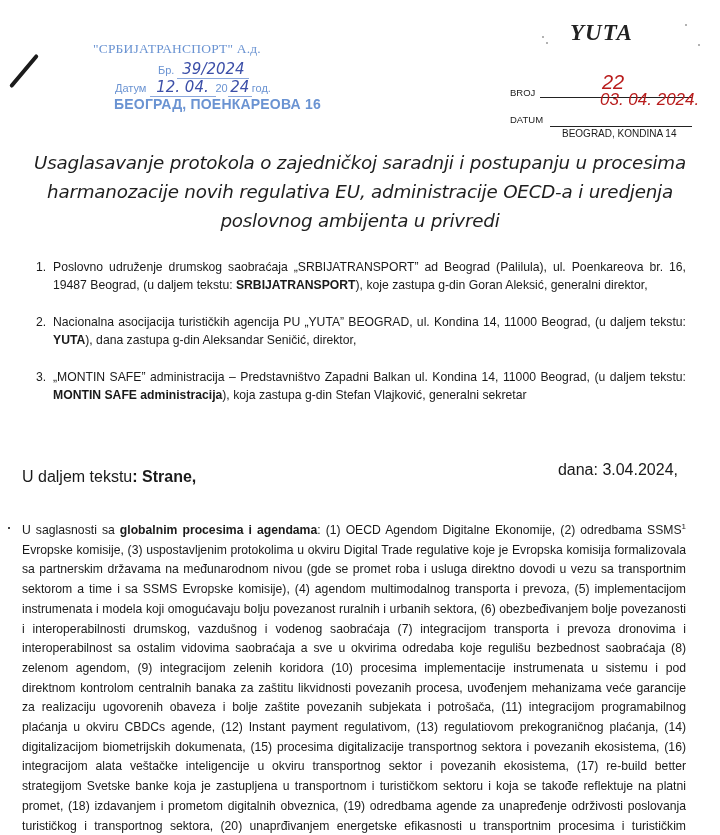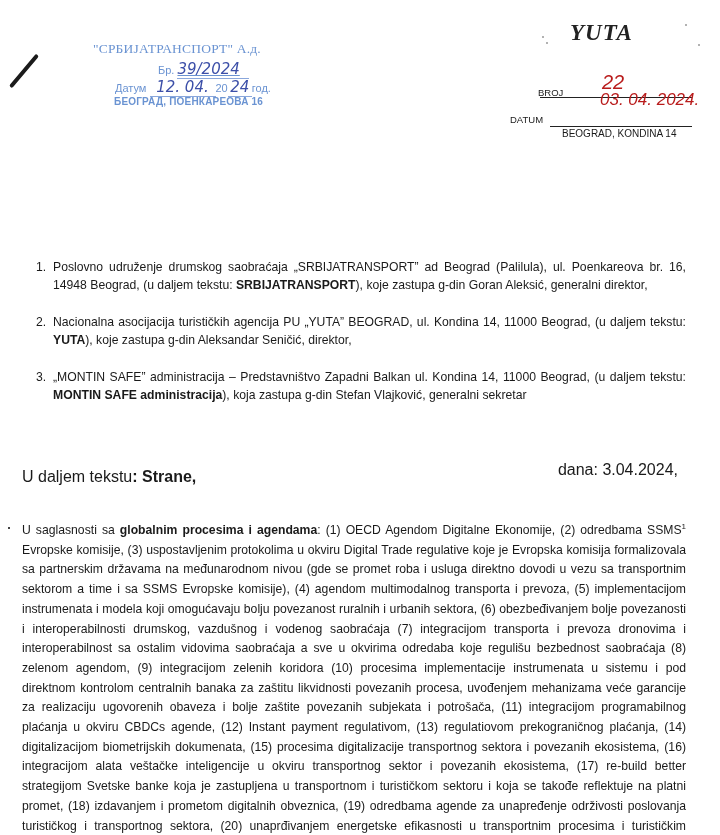--- a/index.html
+++ b/index.html
@@ -8,21 +8,21 @@
 
   
   .slash { position: absolute; left: 22px; top: 50px; width: 4px; height: 42px; background: #1b1b1b; transform: rotate(40deg); border-radius: 2px; }
 
   
   .stamp-left { position: absolute; left: 90px; top: 36px; width: 200px; color: #6a93d2; }
   .stamp-left .org { position: absolute; left: 3px; top: 5px; font-family: "Liberation Serif", serif; font-size: 13.5px; letter-spacing: 0.2px; white-space: nowrap; }
   .stamp-left .row { position: absolute; font-size: 11px; white-space: nowrap; }
   .stamp-left .row.br { left: 68px; top: 24px; }
   .stamp-left .row.dat { left: 25px; top: 42px; }
-  .stamp-left .addr { position: absolute; left: 24px; top: 60px; font-size: 10px; font-weight: bold; white-space: nowrap; letter-spacing: 0.2px; }
+  .stamp-left .addr { position: absolute; left: 24px; top: 60px; font-size: 14px; font-weight: bold; white-space: nowrap; letter-spacing: 0.2px; }
   .hand { font-family: "DejaVu Sans", sans-serif; font-style: italic; color: #3c4fa8; font-size: 15px; }
   .stamp-left .uline { display: inline-block; border-bottom: 1px solid #8aa7dc; }
 
   
   .stamp-right { position: absolute; left: 510px; top: 14px; width: 195px; color: #1a1a1a; }
   .stamp-right .logo { position: absolute; left: 60px; top: 6px; font-family: "Liberation Serif", serif; font-weight: bold; font-style: italic; font-size: 23px; letter-spacing: 1px; color: #222; }
   .stamp-right .lbl { position: absolute; font-size: 9.5px; }
   .stamp-right .line { position: absolute; height: 1px; background: #222; }
   .stamp-right .val { position: absolute; font-family: Liberation Sans, sans-serif; font-style: italic; font-size: 17px; color: #b91c1c; }
   .stamp-right .addr { position: absolute; left: 52px; top: 114px; font-size: 10px; white-space: nowrap; }
@@ -48,53 +48,54 @@
 <body>
 
 <div class="page">
 
   <div class="slash"></div>
 
   <div class="stamp-left">
     <div class="org">"СРБИЈАТРАНСПОРТ" А.д.</div>
     <div class="row br">
       <span>Бр.</span>
-      <span class="uline" style="width:72px;text-align:left;text-decoration:underline;"><span class="hand">39/2024</span></span>
+      <span class="uline" style="width:72px;text-align:center;"><span class="hand">39/2024</span></span>
     </div>
     <div class="row dat">
       <span>Датум</span>
       <span class="uline" style="width:66px;text-align:center;"><span class="hand">12. 04.</span></span><span>20</span><span class="uline" style="width:24px;text-align:center;"><span class="hand">24</span></span><span>год.</span>
     </div>
     <div class="addr">БЕОГРАД, ПОЕНКАРЕОВА 16</div>
   </div>
 
   <div class="stamp-right">
     <div class="speck" style="left:32px;top:22px;"></div>
     <div class="speck" style="left:36px;top:28px;"></div>
     <div class="speck" style="left:175px;top:10px;"></div>
     <div class="speck" style="left:188px;top:30px;"></div>
     <div class="logo">YUTA</div>
-    <div class="lbl" style="left:0;top:73px;margin-left:28px;">BROJ</div>
+    <div class="lbl" style="left:0;top:73px;">BROJ</div>
     <div class="line" style="left:30px;top:83px;width:152px;"></div>
     <div class="val" style="left:92px;top:57px;font-size:20px;">22</div>
     <div class="lbl" style="left:0;top:100px;">DATUM</div>
     <div class="line" style="left:40px;top:112px;width:142px;"></div>
     <div class="val" style="left:56px;top:76px;margin-left:34px;">03. 04. 2024.</div>
     <div class="addr">BEOGRAD, KONDINA 14</div>
   </div>
 
+  <div class="title">Usaglasavanje protokola o zajedničkoj saradnji i postupanju u procesima harmanozacije novih regulativa EU, administracije OECD-a i uredjenja poslovnog ambijenta u privredi</div>
 
   <ol class="parties">
     <li>
       <span class="num">1.</span>
-      <span>Poslovno udruženje drumskog saobraćaja „SRBIJATRANSPORT” ad Beograd (Palilula), ul. Poenkareova br. 16, 14948 Beograd, (u daljem tekstu: </span><span class="b">SRBIJATRANSPORT</span><span>), koje zastupa g-din Goran Aleksić, generalni direktor,</span>
+      <span>Poslovno udruženje drumskog saobraćaja „SRBIJATRANSPORT” ad Beograd (Palilula), ul. Poenkareova br. 16, 19487 Beograd, (u daljem tekstu: </span><span class="b">SRBIJATRANSPORT</span><span>), koje zastupa g-din Goran Aleksić, generalni direktor,</span>
     </li>
     <li>
       <span class="num">2.</span>
-      <span>Nacionalna asocijacija turističkih agencija PU „YUTA”  BEOGRAD, ul. Kondina 14, 11000 Beograd, (u daljem tekstu: </span><span class="b">YUTA</span><span>), koje zastupa g-din Aleksandar Seničić, direktor,</span>
+      <span>Nacionalna asocijacija turističkih agencija PU „YUTA”  BEOGRAD, ul. Kondina 14, 11000 Beograd, (u daljem tekstu: </span><span class="b">YUTA</span><span>), dana zastupa g-din Aleksandar Seničić, direktor,</span>
     </li>
     <li>
       <span class="num">3.</span>
       <span>„MONTIN SAFE” administracija – Predstavništvo Zapadni Balkan ul. Kondina 14, 11000 Beograd, (u daljem tekstu: </span><span class="b">MONTIN SAFE administracija</span><span>), koja zastupa g-din Stefan Vlajković, generalni sekretar</span>
     </li>
   </ol>
 
   <div class="strane">
     <span>U daljem tekstu</span><span class="b">: Strane,</span>
   </div>

